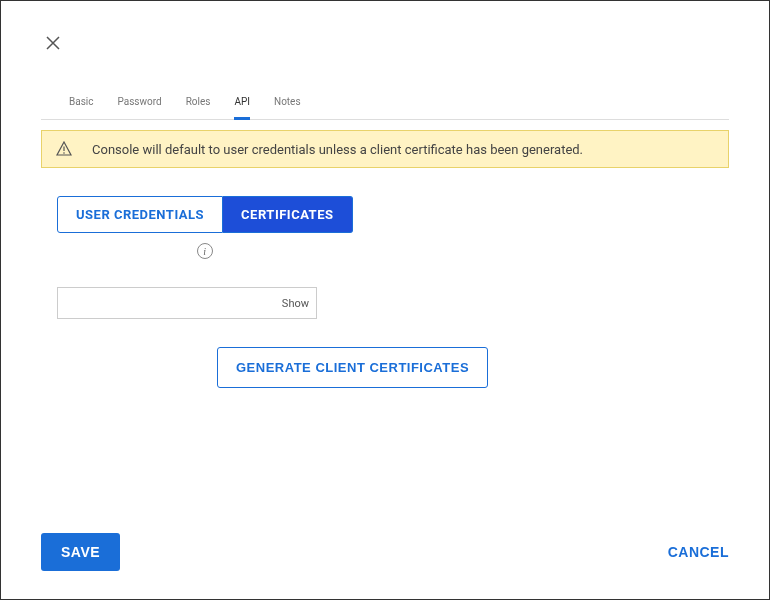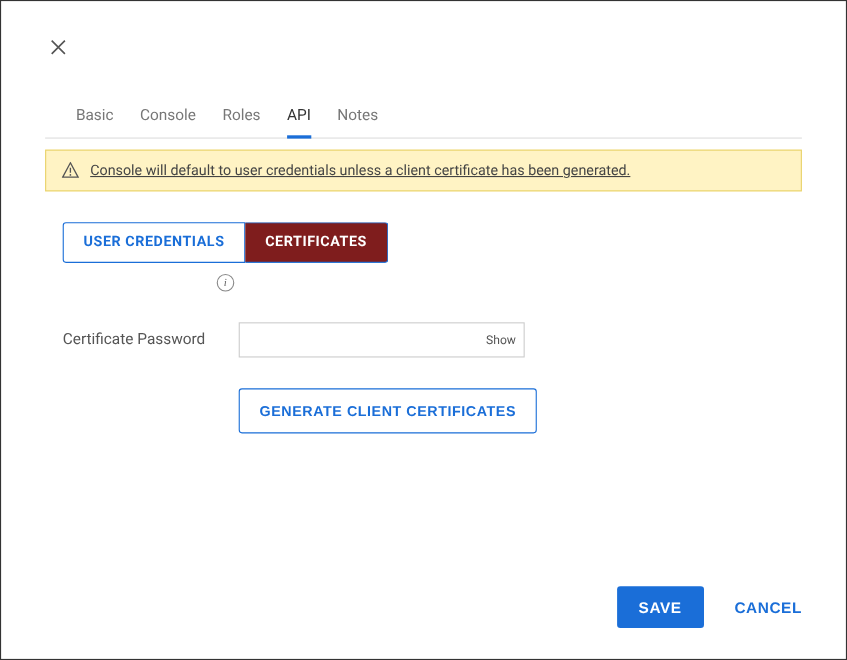--- a/index.html
+++ b/index.html
@@ -41,42 +41,41 @@
       padding: 30px 40px 0 40px;
     }
     .tabs {
       display: flex;
       gap: 24px;
       border-bottom: 1px solid #ddd;
       padding-left: 28px;
     }
     .tab {
       padding: 8px 0 10px 0;
-      font-size: 14px;
+      font-size: 10px;
       color: #777;
       cursor: pointer;
       border-bottom: 3px solid transparent;
       margin-bottom: -1px;
     }
     .tab.active {
       color: #333;
       font-weight: 400;
       border-bottom: 3px solid #1a6ed8;
     }
     .alert {
       background: #fff3c4;
       border: 1px solid #e8d26a;
       padding: 10px 14px;
       margin-top: 10px;
       display: flex;
       align-items: center;
-      gap: 10px;
+      gap: 20px;
       font-size: 13px;
       color: #444;
-      text-decoration: underline;
     }
     .alert .warn-icon {
       flex-shrink: 0;
     }
     .form-section {
       padding: 28px 0 0 16px;
     }
     .form-row {
       display: flex;
       align-items: center;
@@ -107,21 +106,21 @@
       letter-spacing: 0.5px;
       padding: 10px 18px;
       border: 1px solid #1a6ed8;
       cursor: pointer;
       background: #fff;
       color: #1a6ed8;
     }
     .seg-btn:first-child { border-radius: 3px 0 0 3px; }
     .seg-btn:last-child { border-radius: 0 3px 3px 0; border-left: none; }
     .seg-btn.active {
-      background: #7f1d1d;
+      background: #1d4ed8;
       color: #fff;
     }
     .info-icon {
       width: 16px;
       height: 16px;
       border: 1px solid #888;
       border-radius: 50%;
       display: flex;
       align-items: center;
       justify-content: center;
@@ -157,21 +156,21 @@
       color: #1a6ed8;
       font-size: 13px;
       font-weight: 700;
       letter-spacing: 0.5px;
       padding: 12px 18px;
       border-radius: 3px;
       cursor: pointer;
     }
     .modal-footer {
       display: flex;
-      justify-content: flex-end;
+      justify-content: space-between;
       align-items: center;
       gap: 28px;
       padding: 20px 40px 28px 40px;
     }
     .save-btn {
       background: #1a6ed8;
       color: #fff;
       border: none;
       font-size: 14px;
       font-weight: 700;
@@ -200,21 +199,21 @@
       <svg width="16" height="16" viewBox="0 0 16 16">
           <path d="M2 2 L14 14 M14 2 L2 14" stroke="#555" stroke-width="1.5" fill="none"></path>
         </svg>
     </div>
   </div>
 
   <div class="modal-body">
 
     <div class="tabs">
       <div class="tab">Basic</div>
-      <div class="tab">Console</div>
+      <div class="tab">Password</div>
       <div class="tab">Roles</div>
       <div class="tab active">API</div>
       <div class="tab">Notes</div>
     </div>
 
     <div class="alert">
       <svg class="warn-icon" width="16" height="16" viewBox="0 0 16 16">
         <path d="M8 1 L15 14 L1 14 Z" fill="none" stroke="#555" stroke-width="1.2"></path>
         <line x1="8" y1="5.5" x2="8" y2="10" stroke="#555" stroke-width="1.2"></line>
         <circle cx="8" cy="12" r="0.8" fill="#555"></circle>
@@ -228,21 +227,20 @@
         <div class="toggle-group">
           <div class="seg">
             <div class="seg-btn">USER CREDENTIALS</div>
             <div class="seg-btn active">CERTIFICATES</div>
           </div>
           <div class="info-icon">i</div>
         </div>
       </div>
 
       <div class="form-row">
-        <div class="form-label">Certificate Password</div>
         <div class="pw-wrap">
           <input type="password" class="pw-input" value="" style="">
           <span class="pw-show">Show</span>
         </div>
       </div>
 
       <div class="form-row">
         <div class="form-label"></div>
         <button class="gen-btn">GENERATE CLIENT CERTIFICATES</button>
       </div>

